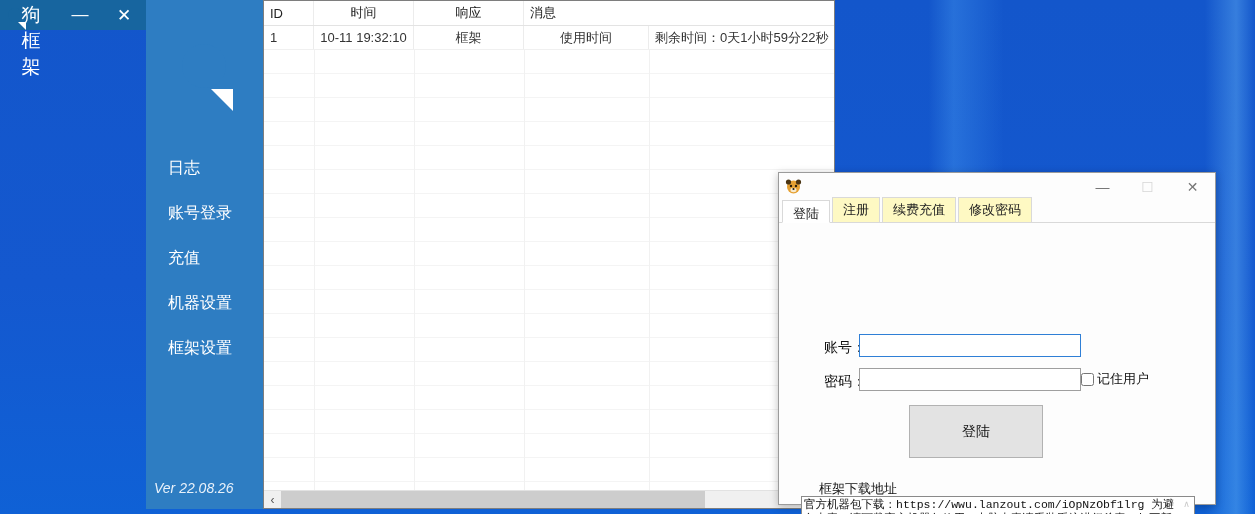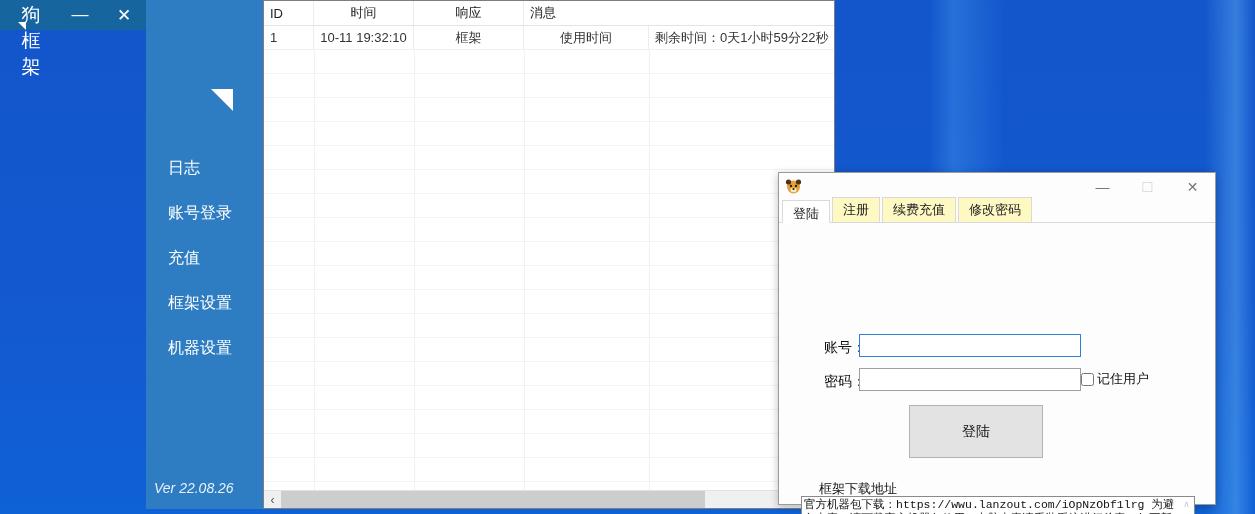--- a/index.html
+++ b/index.html
@@ -120,22 +120,22 @@
     <div class="sidebar">
       <span class="qlogo side-logo" style="width:78px;height:78px;">
         <span class="ring" style="width:78px;height:78px;"></span>
         <span class="hole" style="width:44px;height:44px;left:17px;top:17px;background:#2e7dc2;"></span>
         <span class="tail" style="left:46px;top:62px;border-left:22px solid transparent;border-top:22px solid #fff;"></span>
       </span>
       <div class="side-menu">
         <div class="side-item">日志</div>
         <div class="side-item">账号登录</div>
         <div class="side-item">充值</div>
+        <div class="side-item">机器设置</div>
         <div class="side-item">框架设置</div>
-        <div class="side-item">机器设置</div>
       </div>
       <div class="side-version">Ver 22.08.26</div>
     </div>
 
     <div class="table-panel">
       <div class="t-header">
         <div class="cell c-id">ID</div>
         <div class="cell c-time">时间</div>
         <div class="cell c-resp">响应</div>
         <div class="cell c-msg">消息</div>

